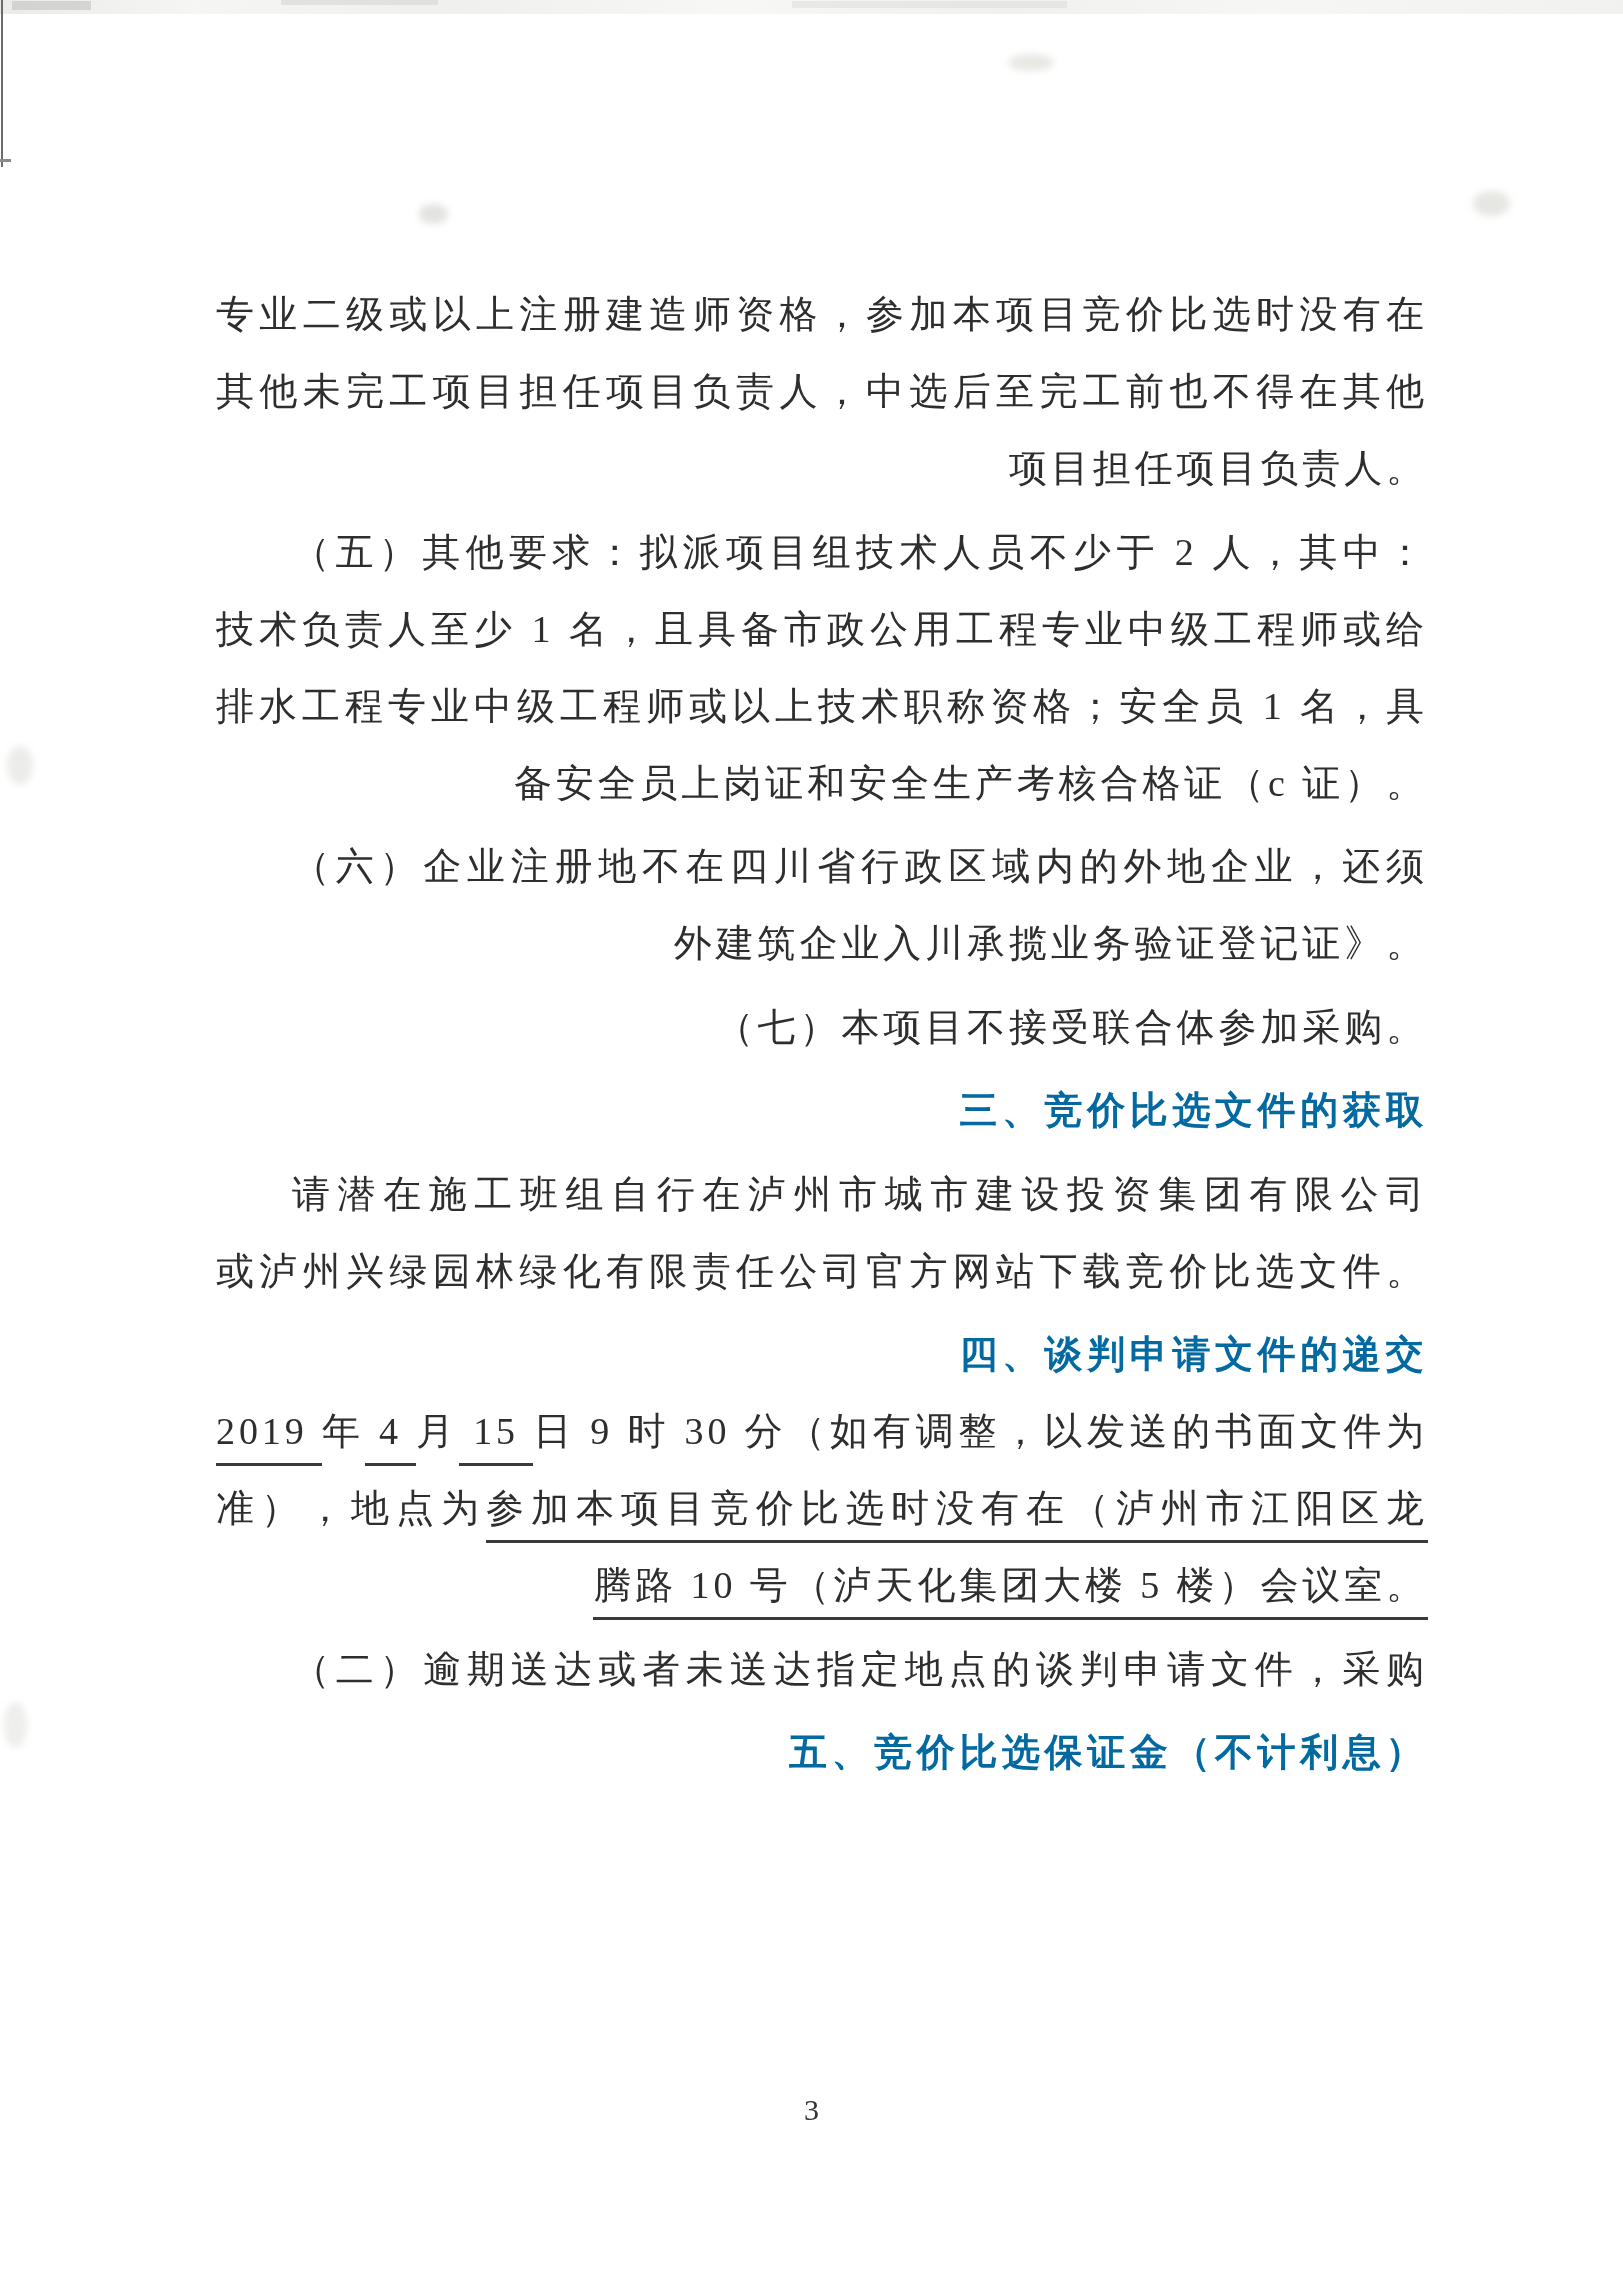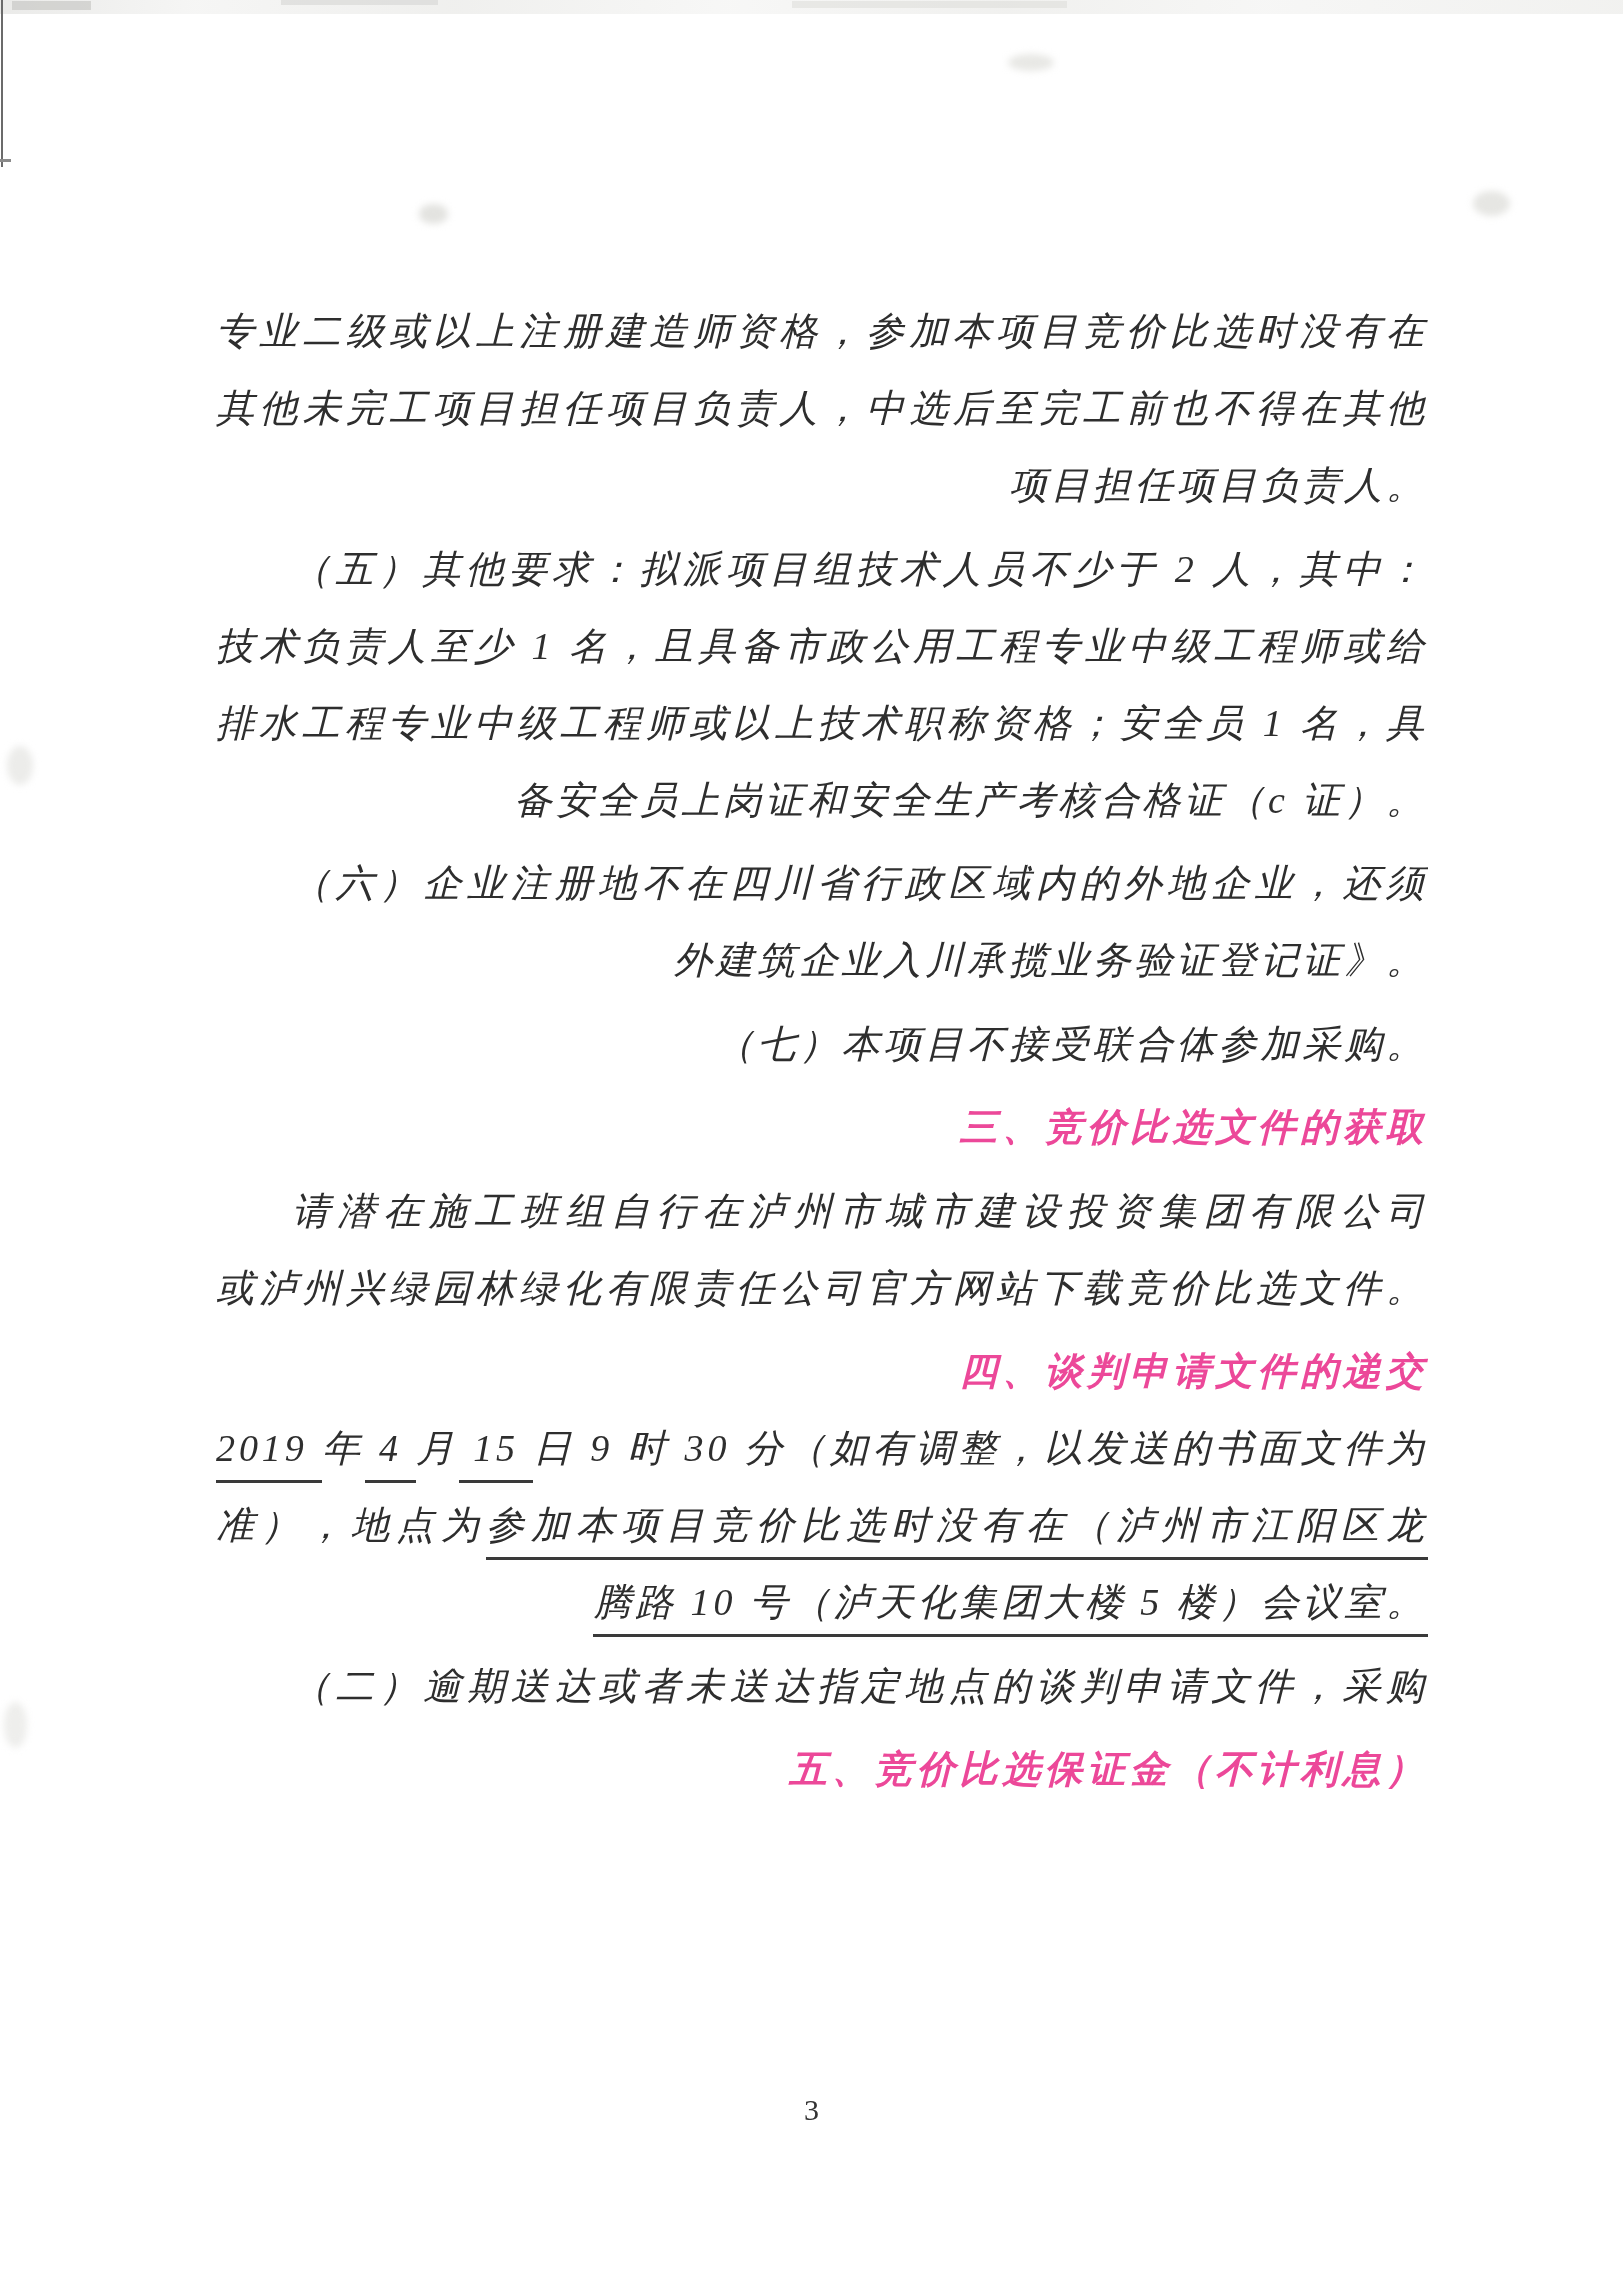--- a/index.html
+++ b/index.html
@@ -24,23 +24,22 @@
   .scan-lefttick{position:absolute;left:0px;top:159px;width:10.5px;height:2.6px;background:#8b8b8b;}
   .scan-smudge{position:absolute;border-radius:50%;filter:blur(3.9px);}
   .smudge-a{left:419px;top:204px;width:29px;height:19.6px;background:#e3e3e0;}
   .smudge-b{left:1008px;top:54px;width:46px;height:17px;background:#e8e8e5;}
   .smudge-c{left:1473px;top:191px;width:37px;height:25px;background:#e6e6e3;}
   .smudge-d{left:6.5px;top:746px;width:26px;height:39px;background:#ececea;}
   .smudge-e{left:3.9px;top:1702px;width:23.6px;height:46px;background:#eeeeec;}
 
   .doc-body{
     position:absolute;
-    left:216px;top:293px;
+    left:216px;top:276px;
     width:1212px;
-    font-style:italic;
   }
   .line{
     box-sizing:border-box;
     width:100%;
     height:77px;
     line-height:77px;
     font-size:38px;
     letter-spacing:3.9px;
     white-space:normal;
     overflow:hidden;
@@ -49,21 +48,21 @@
   .line.fill{
     text-align:justify;
     text-align-last:justify;
   }
   .line.indent{padding-left:76px;}
   .line.para{margin-top:6.5px;}
   .line.heading{
     font-family:"Liberation Sans","DejaVu Sans",sans-serif;
     font-weight:700;
     letter-spacing:4.6px;
-    color:#ec4899;
+    color:#0369a1;
   }
   .u{
     border-bottom:3.9px solid #3a3a3a;
     padding-bottom:11px;
   }
   .page-number{
     position:absolute;
     left:0;top:2093px;width:1623px;
     text-align:center;
     font-size:30px;

